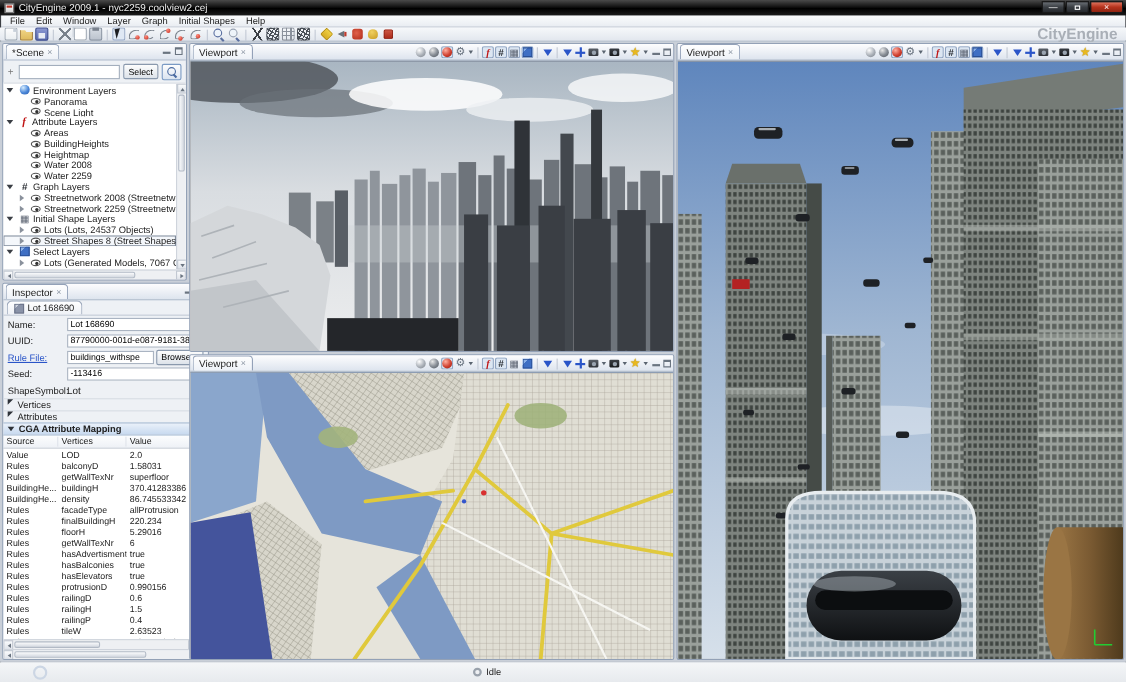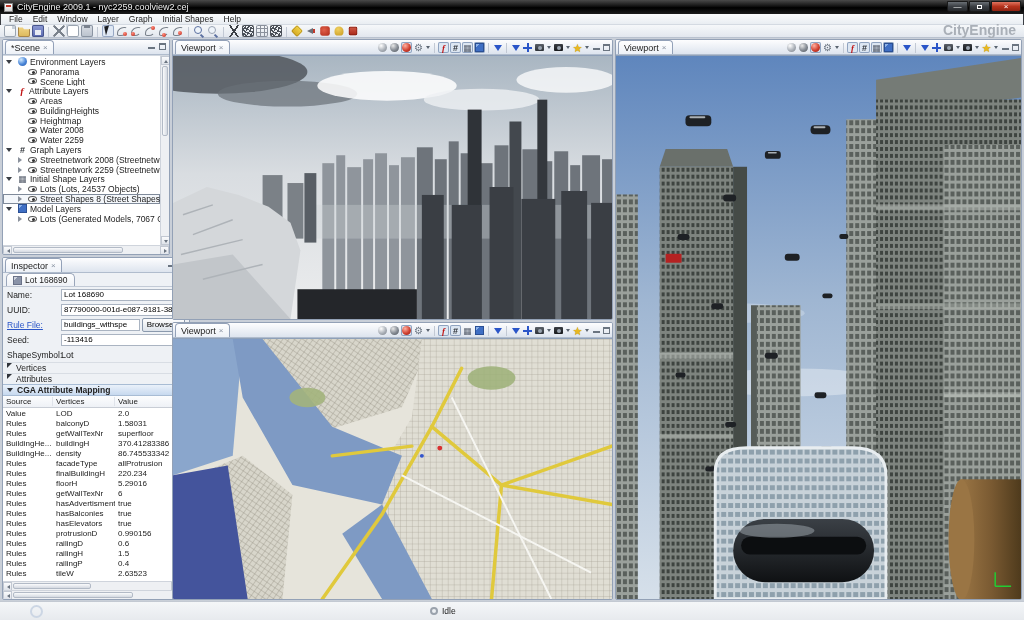--- a/index.html
+++ b/index.html
@@ -228,20 +228,26 @@
     <div class="phead">
       <div class="ptab">
         <span>*Scene</span>
         <span class="tabx">×</span>
       </div>
       <div class="pminmax">
         <span class="mm-min"></span>
         <span class="mm-max"></span>
       </div>
     </div>
+    <div class="searchrow">
+      <span class="plus-icon"></span>
+      <input class="search-input" style="">
+      <button class="btn">Select</button>
+      <span class="magbtn"></span>
+    </div>
     <div class="treewrap">
       <div class="tree">
         <div class="trow">
             <span class="exp open"></span>
             <span class="ic ic-globe"></span>
             <span>Environment Layers</span>
           </div>
         <div class="trow lvl1">
             <span class="exp"></span>
             <span class="ic ic-eye"></span>
@@ -308,21 +314,21 @@
             <span>Lots (Lots, 24537 Objects)</span>
           </div>
         <div class="trow lvl1 selected">
             <span class="exp closed"></span>
             <span class="ic ic-eye"></span>
             <span>Street Shapes 8 (Street Shapes, 668 Obje</span>
           </div>
         <div class="trow">
             <span class="exp open"></span>
             <span class="ic ic-cube"></span>
-            <span>Model Layers</span>
+            <span>Select Layers</span>
           </div>
         <div class="trow lvl1">
             <span class="exp closed"></span>
             <span class="ic ic-eye"></span>
             <span>Lots (Generated Models, 7067 Objects)</span>
           </div>
       </div>
       <div class="vscroll">
         <div class="sb-btn up"></div>
           <div class="sb-thumbv" style="height:70px"></div>

